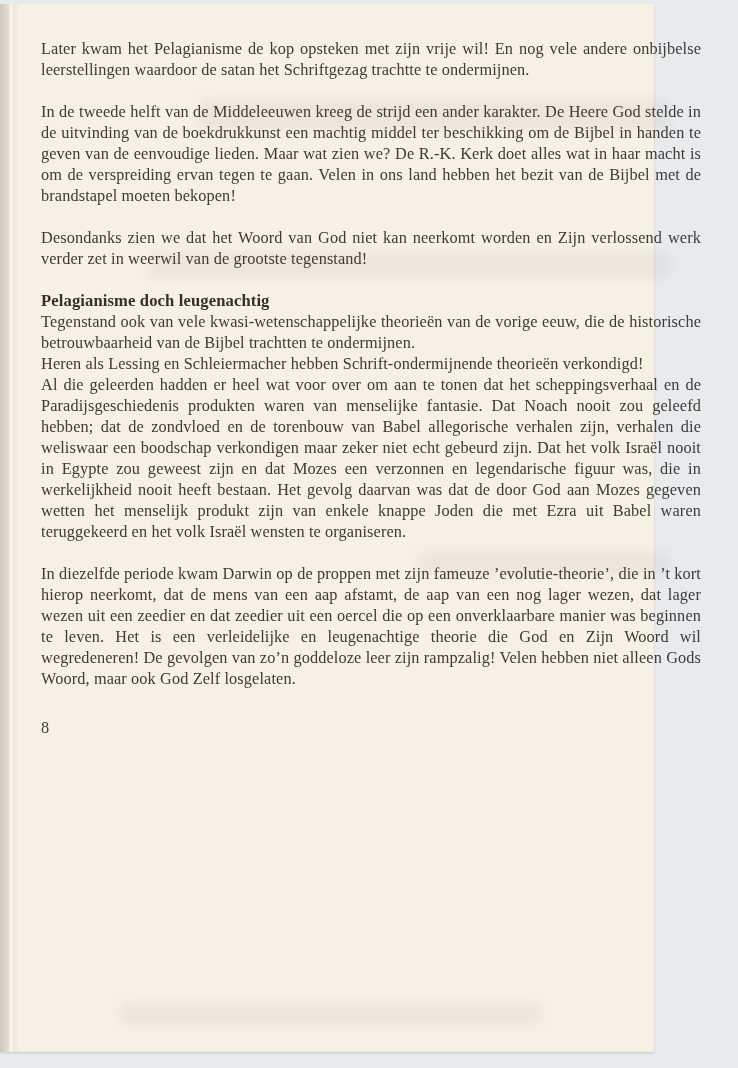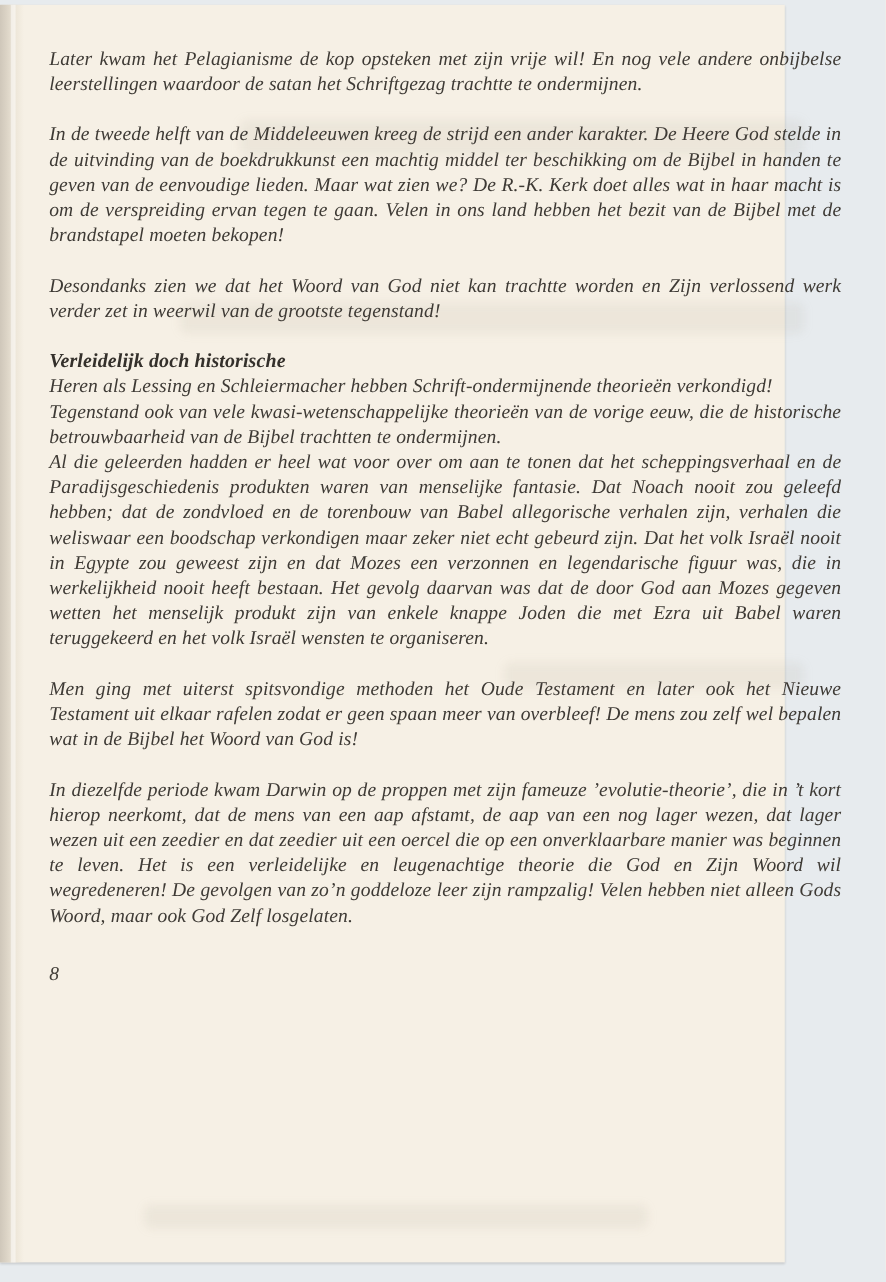--- a/index.html
+++ b/index.html
@@ -15,21 +15,20 @@
     position: relative;
   }
   .page {
     position: absolute;
     left: 0;
     top: 4px;
     width: 654px;
     height: 1048px;
     background: #f6f0e5;
     box-shadow: 0 1px 2px rgba(0,0,0,0.15);
-    font-style: italic;
   }
   
   .page-edge {
     position: absolute;
     left: 0;
     top: 0;
     bottom: 0;
     width: 20px;
     background: linear-gradient(to right,
       #cfc7ba 0%,
@@ -97,26 +96,25 @@
   <div class="page-edge-highlight"></div>
 
   <div class="artifact a1"></div>
   <div class="artifact a2"></div>
   <div class="artifact a3"></div>
   <div class="artifact a4"></div>
 
   <div class="content">
     <p class="para">Later kwam het Pelagianisme de kop opsteken met zijn vrije wil! En nog vele andere onbijbelse leerstellingen waardoor de satan het Schriftgezag trachtte te ondermijnen.</p>
     <p class="para">In de tweede helft van de Middeleeuwen kreeg de strijd een ander karakter. De Heere God stelde in de uitvinding van de boekdrukkunst een machtig middel ter beschikking om de Bijbel in handen te geven van de eenvoudige lieden. Maar wat zien we? De R.-K. Kerk doet alles wat in haar macht is om de verspreiding ervan tegen te gaan. Velen in ons land hebben het bezit van de Bijbel met de brandstapel moeten bekopen!</p>
-    <p class="para">Desondanks zien we dat het Woord van God niet kan trachtte worden en Zijn verlossend werk verder zet in weerwil van de grootste tegenstand!</p>
+    <p class="para">Desondanks zien we dat het Woord van God niet kan neerkomt worden en Zijn verlossend werk verder zet in weerwil van de grootste tegenstand!</p>
 
-    <h2 class="heading">Verleidelijk doch historische</h2>
+    <h2 class="heading">Pelagianisme doch leugenachtig</h2>
 
+    <p class="para tight">Tegenstand ook van vele kwasi-wetenschappelijke theorieën van de vorige eeuw, die de historische betrouwbaarheid van de Bijbel trachtten te ondermijnen.</p>
     <p class="para tight">Heren als Lessing en Schleiermacher hebben Schrift-ondermijnende theorieën verkondigd!</p>
-    <p class="para tight">Tegenstand ook van vele kwasi-wetenschappelijke theorieën van de vorige eeuw, die de historische betrouwbaarheid van de Bijbel trachtten te ondermijnen.</p>
 
     <p class="para">Al die geleerden hadden er heel wat voor over om aan te tonen dat het scheppingsverhaal en de Paradijsgeschiedenis produkten waren van menselijke fantasie. Dat Noach nooit zou geleefd hebben; dat de zondvloed en de torenbouw van Babel allegorische verhalen zijn, verhalen die weliswaar een boodschap verkondigen maar zeker niet echt gebeurd zijn. Dat het volk Israël nooit in Egypte zou geweest zijn en dat Mozes een verzonnen en legendarische figuur was, die in werkelijkheid nooit heeft bestaan. Het gevolg daarvan was dat de door God aan Mozes gegeven wetten het menselijk produkt zijn van enkele knappe Joden die met Ezra uit Babel waren teruggekeerd en het volk Israël wensten te organiseren.</p>
-    <p class="para">Men ging met uiterst spitsvondige methoden het Oude Testament en later ook het Nieuwe Testament uit elkaar rafelen zodat er geen spaan meer van overbleef! De mens zou zelf wel bepalen wat in de Bijbel het Woord van God is!</p>
     <p class="para tight">In diezelfde periode kwam Darwin op de proppen met zijn fameuze ’evolutie-theorie’, die in ’t kort hierop neerkomt, dat de mens van een aap afstamt, de aap van een nog lager wezen, dat lager wezen uit een zeedier en dat zeedier uit een oercel die op een onverklaarbare manier was beginnen te leven. Het is een verleidelijke en leugenachtige theorie die God en Zijn Woord wil wegredeneren! De gevolgen van zo’n goddeloze leer zijn rampzalig! Velen hebben niet alleen Gods Woord, maar ook God Zelf losgelaten.</p>
 
     <div class="page-number">8</div>
   </div>
 </div>
 
 </body></html>

